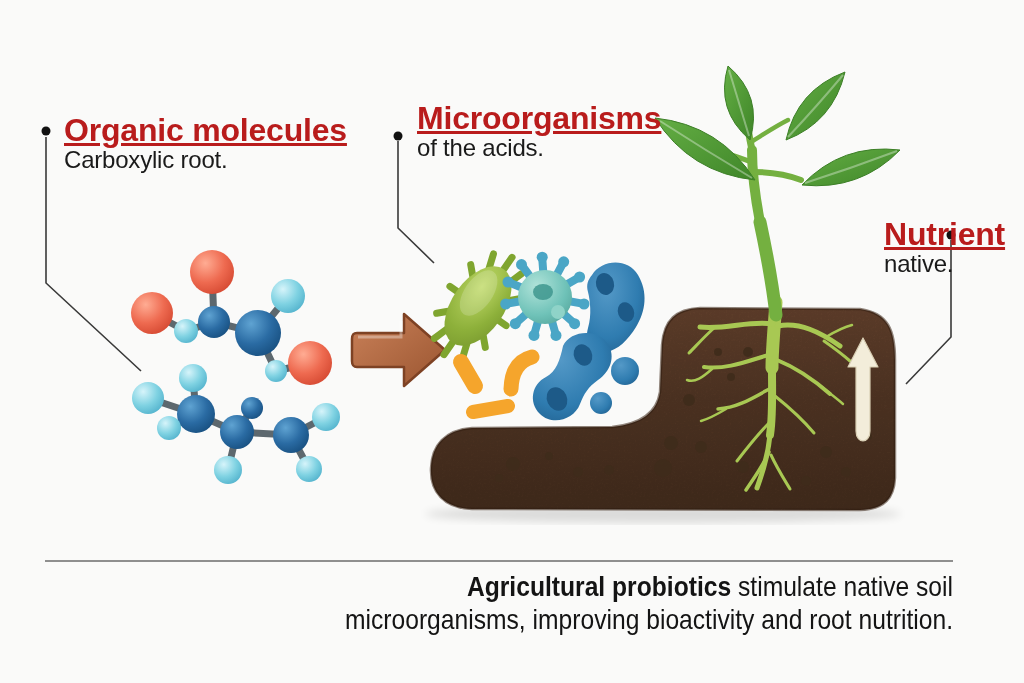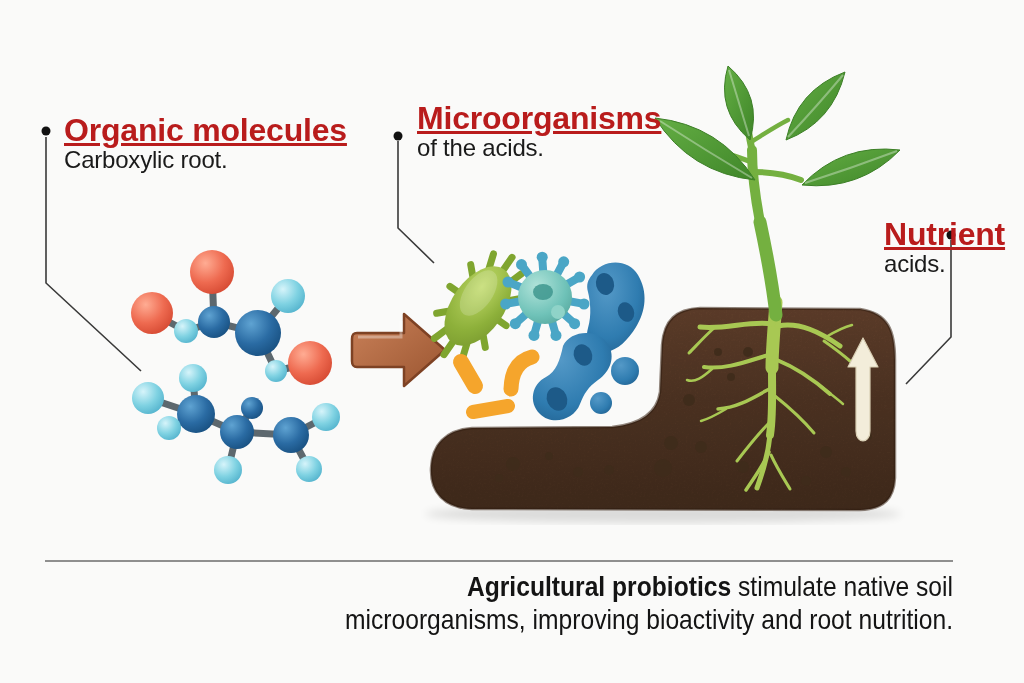--- a/index.html
+++ b/index.html
@@ -302,21 +302,21 @@
     <span class="b">Carboxylic root.</span>
   </div>
 
   <div class="ann ann-micro">
     <span class="t">Microorganisms</span>
     <span class="b">of the acids.</span>
   </div>
 
   <div class="ann ann-nutrient">
     <span class="t">Nutrient</span>
-    <span class="b">acids.</span>
+    <span class="b">native.</span>
   </div>
 
   <div class="divider"></div>
   <div class="caption">
     <div><span class="lead">Agricultural probiotics</span><span> stimulate native soil</span></div>
     <div>microorganisms, improving bioactivity and root nutrition.</div>
   </div>
 
 </div>
 

